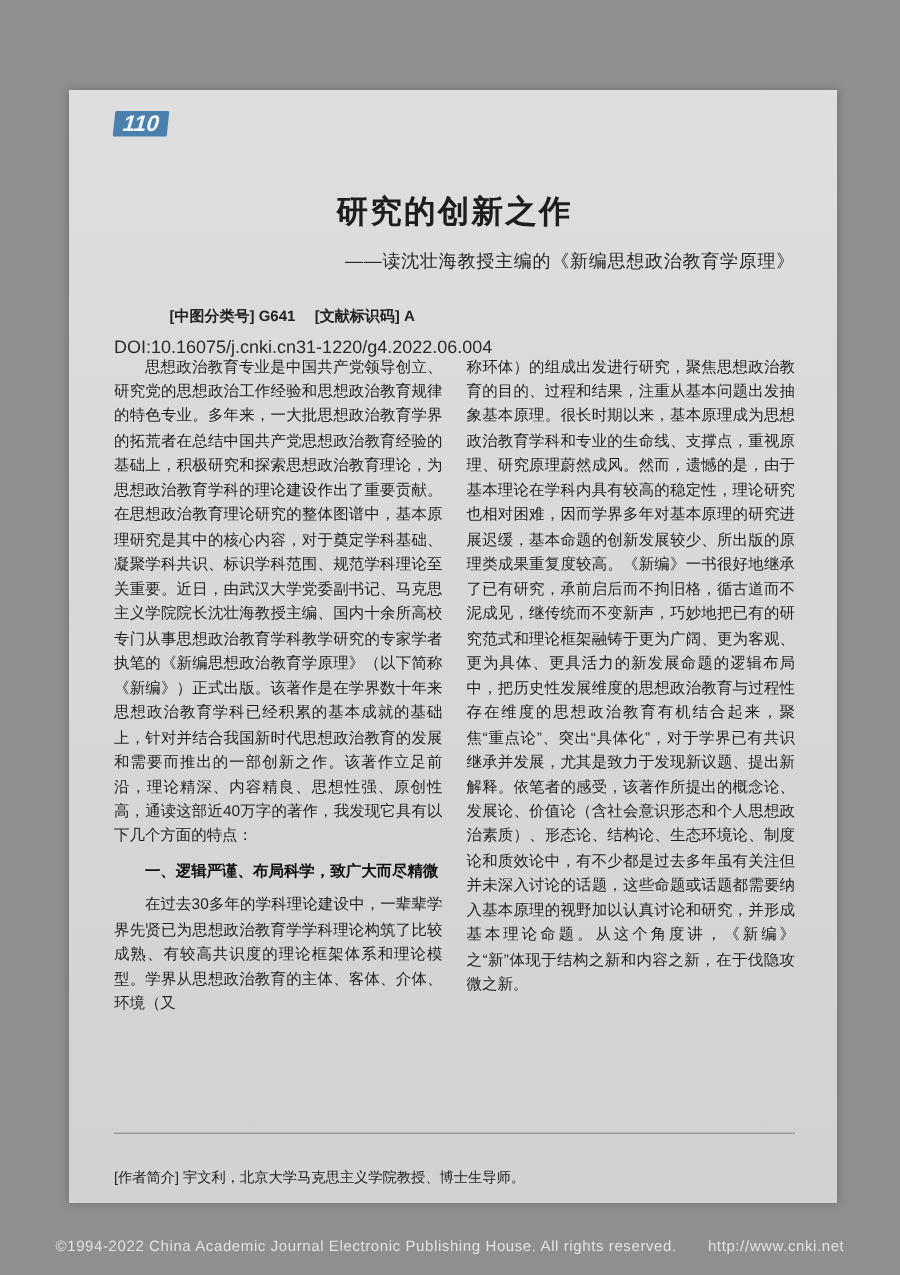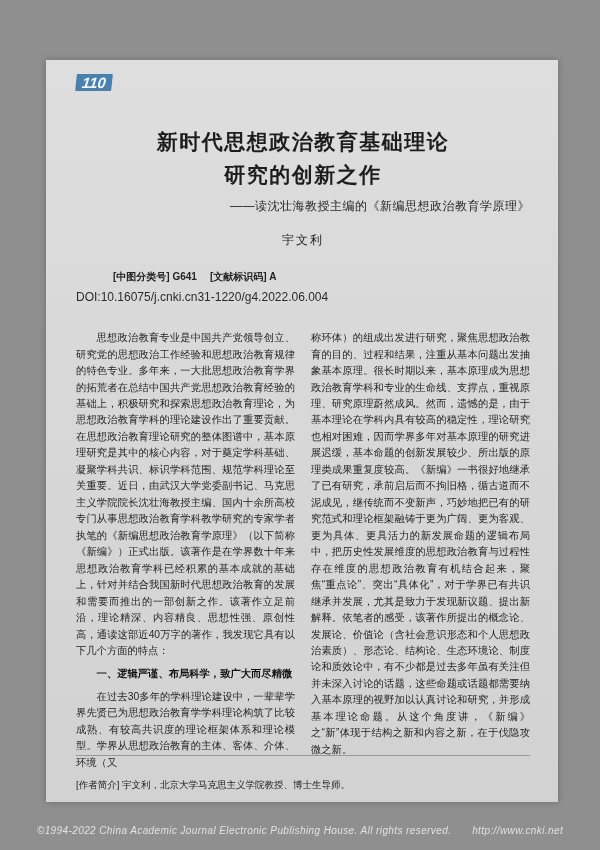--- a/index.html
+++ b/index.html
@@ -31,55 +31,53 @@
   .title{font-size:21px;font-weight:bold;color:#1d1d1d;line-height:1.55;letter-spacing:1.5px;}
   .subtitle{margin-top:7px;font-size:12px;font-weight:normal;color:#262626;letter-spacing:.5px;text-align:right;}
   .author{margin-top:17px;text-align:center;font-size:12px;color:#222;letter-spacing:2px;}
   .affiliation{margin-top:6px;text-align:center;font-size:9.5px;color:#4a4a4a;letter-spacing:.5px;}
 
   
   .meta-row{margin-top:21px;display:flex;gap:13px;font-size:10px;font-weight:bold;color:#222;margin-left:37px;}
   .doi{margin-top:6px;font-size:12px;color:#2b2b2b;}
 
   
-  .columns{margin-top:26px;display:flex;gap:16px;}
+  .columns{margin-top:0;display:flex;gap:16px;}
   .col{flex:1;font-size:10.3px;line-height:1.6;text-align:justify;color:#1f1f1f;}
   .para-indent{text-indent:2em;margin:0;}
   .para-noindent{text-indent:0;margin:0;}
   .section-heading{font-weight:bold;margin:7px 0 6px 0;text-indent:2em;color:#111;}
 
   .author-note{
     position:absolute;left:30px;right:28px;bottom:10px;
     font-size:9.5px;color:#222;border-top:1px solid #9a9a9a;padding-top:23px;
   }
 
   .footer{
     position:absolute;left:0;bottom:12px;width:100%;text-align:center;
-    font-size:10px;color:#e2e2e2;letter-spacing:.4px;font-style:italic;
+    font-size:10px;color:#e2e2e2;letter-spacing:.4px;
   }
 </style>
 </head>
 <body>
 
 <div class="page">
   <div class="page-inner">
 
     
     <div class="badge">
       <div class="badge-num">110</div>
     </div>
 
     
     <div class="title-block">
-      <div class="title">新时代思想政治教育基础理论</div>
       <div class="title">研究的创新之作</div>
       <div class="subtitle">——读沈壮海教授主编的《新编思想政治教育学原理》</div>
     </div>
 
-    <div class="author">宇文利</div>
 
     
     <div class="meta-row">
       <span>[中图分类号] G641</span>
       <span>[文献标识码] A</span>
     </div>
     <div class="doi">DOI:10.16075/j.cnki.cn31-1220/g4.2022.06.004</div>
 
     
     <div class="columns">

